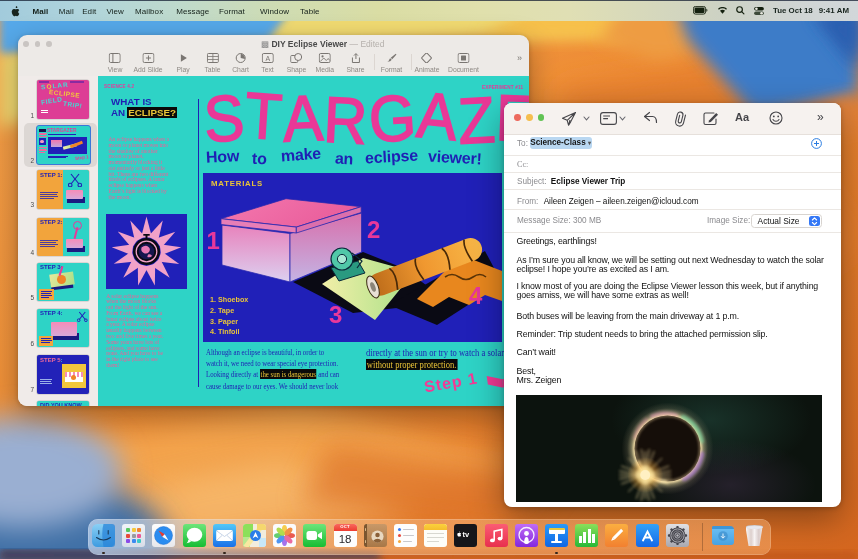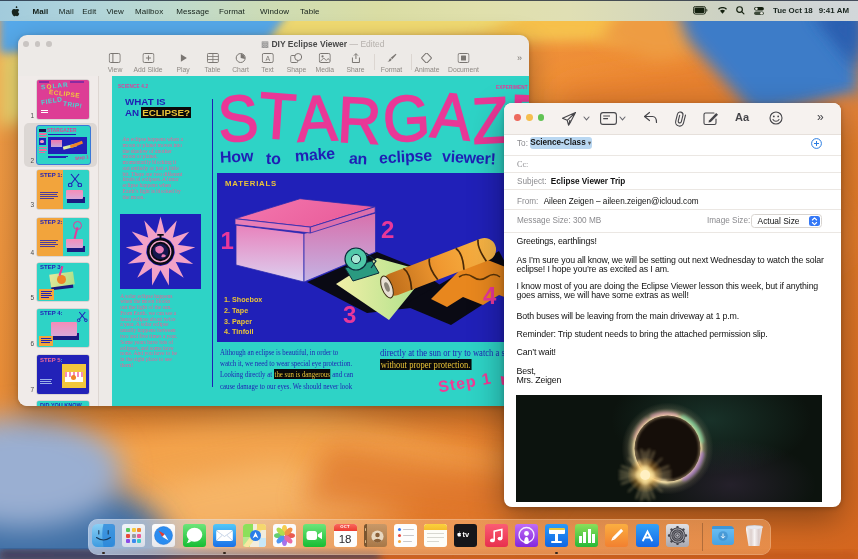--- a/index.html
+++ b/index.html
@@ -342,21 +342,21 @@
    <div class="abs" style="left:28px;top:22px;width:18px;height:5px;background:#fff;"></div>
    <div class="abs" style="left:34px;top:20px;width:5px;height:5px;border-radius:50%;background:#F08428;"></div>
    <div class="abs" style="left:3px;top:24px;width:12px;height:0.7px;background:#9ab0e8;"></div>
    <div class="abs" style="left:3px;top:26px;width:11px;height:0.7px;background:#9ab0e8;"></div>
    <div class="abs" style="left:3px;top:28px;width:12px;height:0.7px;background:#9ab0e8;"></div>
  </div>
 
  <div class="thumb" style="top:366.5px;height:5px;background:#2ED3C6;border-radius:2px 2px 0 0;">
    <div class="abs" style="left:3px;top:1px;font-size:5.5px;font-weight:700;color:#2222B8;white-space:nowrap;">DID YOU KNOW</div>
  </div>
- <div class="abs" id="kn-slide" style="left:80px;top:41.5px;width:431px;height:360px;background:#2ED3C6;overflow:hidden;margin-left:14px;">
+ <div class="abs" id="kn-slide" style="left:80px;top:41.5px;width:431px;height:360px;background:#2ED3C6;overflow:hidden;">
   <div class="abs" style="left:6px;top:7.5px;font-size:4.6px;font-weight:700;color:#E8389A;letter-spacing:0.2px;">SCIENCE 4.2</div>
   <div class="abs" style="left:384px;top:8.5px;font-size:4.6px;font-weight:700;color:#E8389A;letter-spacing:0.2px;">EXPERIMENT #11</div>
   <div class="abs snavy" style="left:13px;top:21px;font-size:9.8px;font-weight:700;line-height:10.5px;">WHAT IS<br>AN<span class="hl" style="margin-left:2px;">ECLIPSE?</span></div>
   <div class="spink abs" style="left:10.6px;top:61px;width:61px;">An eclipse happens when a moon or planet moves into the shadow of another moon or planet, momentarily blocking it out entirely or just a little bit. There are two different kinds of eclipses. A lunar eclipse happens when Earth’s light is blocked by the moon.</div>
   <div class="abs" style="left:8px;top:138px;width:81px;height:75px;background:#2020B8;">
     <svg width="81" height="75" viewBox="0 0 81 75">
       <g transform="translate(40.5,37.5)">
         <g fill="#F2A2C8">
           <g id="pp">
                   <path d="M-5.5,-14 L0,-35 L5.5,-14 Z"></path>

